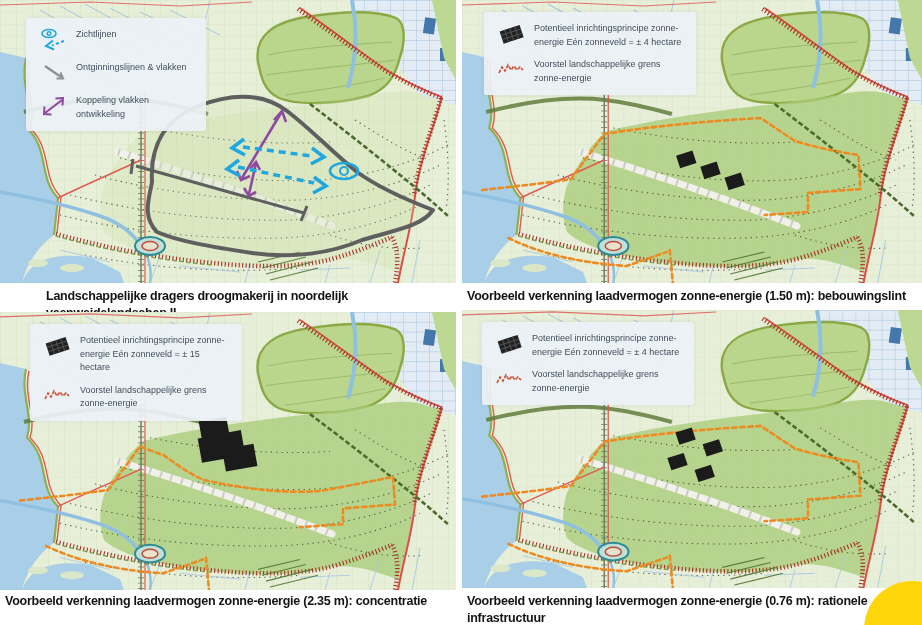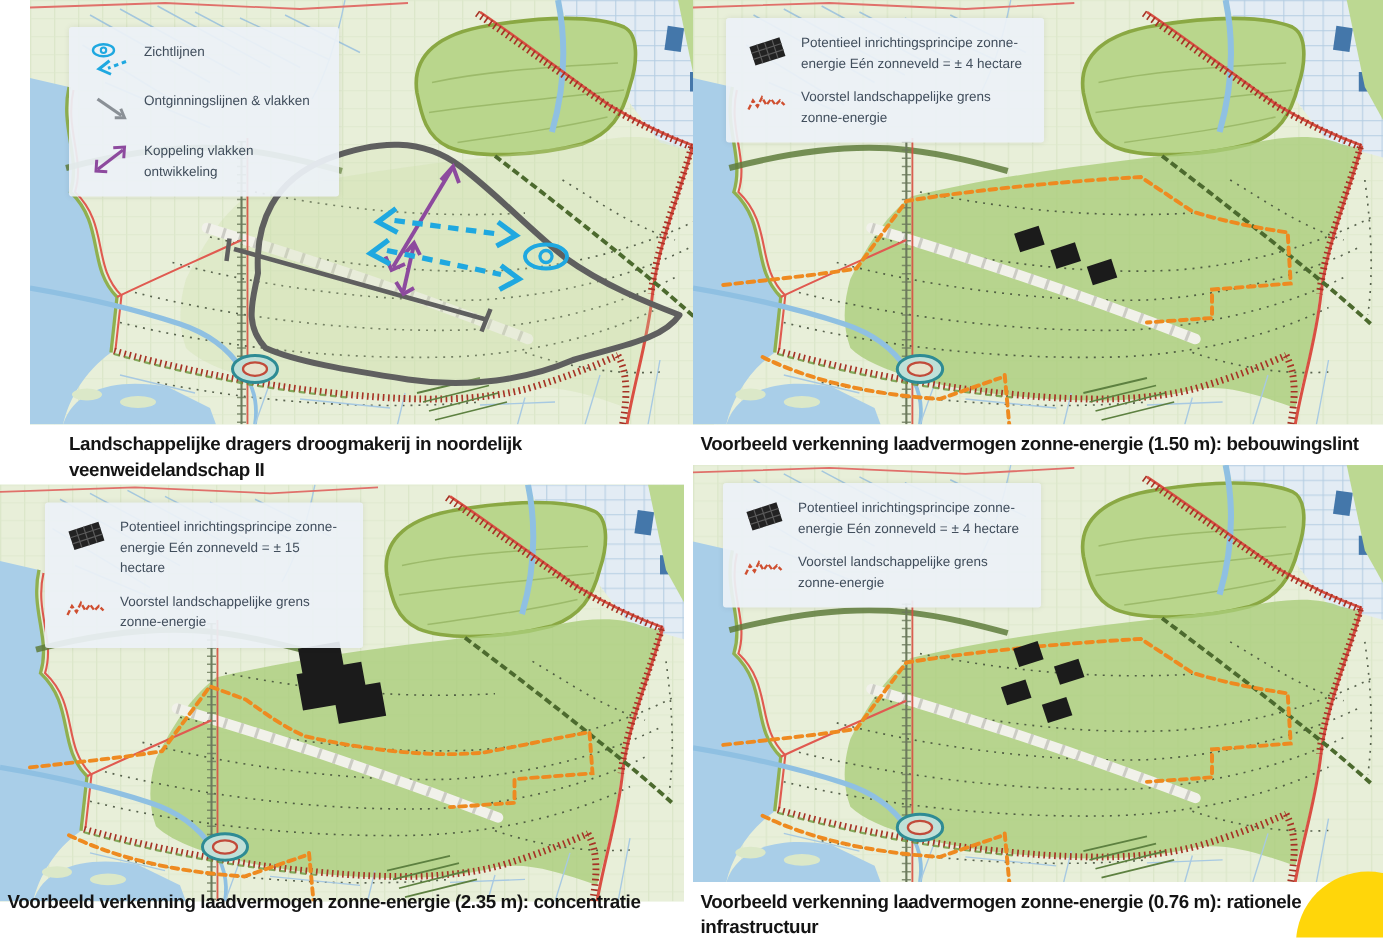--- a/index.html
+++ b/index.html
@@ -1,22 +1,22 @@
 <!DOCTYPE html>
 <html><head>
 <meta charset="utf-8">
 <style>
   html,body{margin:0;padding:0;}
   body{width:922px;height:625px;position:relative;background:#ffffff;overflow:hidden;
        font-family:"Liberation Sans",sans-serif;}
   .panel{position:absolute;width:456px;height:283px;overflow:hidden;background:#e8efd9;}
   .panel svg{display:block;width:100%;height:100%;}
-  #p1{left:0;top:0;margin-left:20px;}
+  #p1{left:0;top:0;}
   #p2{left:462px;top:0;width:460px;}
-  #p3{left:0;top:323px;height:278px;}
+  #p3{left:0;top:312px;height:278px;}
   #p4{left:462px;top:310px;width:460px;height:278px;}
   .caption{position:absolute;color:#141414;font-weight:700;font-size:12.5px;
            letter-spacing:-0.25px;line-height:17px;padding:5px 0 0 5px;box-sizing:border-box;}
   #c1{left:0;top:283px;width:456px;height:27px;padding-left:46px;}
   #c2{left:462px;top:283px;width:460px;height:27px;}
   #c3{left:0;top:588px;width:456px;height:37px;}
   #c4{left:462px;top:588px;width:460px;height:37px;}
   .legend{position:absolute;background:rgba(236,241,246,0.93);border-radius:2px;
           padding:10px 12px;display:flex;flex-direction:column;gap:9px;
           box-shadow:0 0 4px rgba(0,0,0,0.08);}

